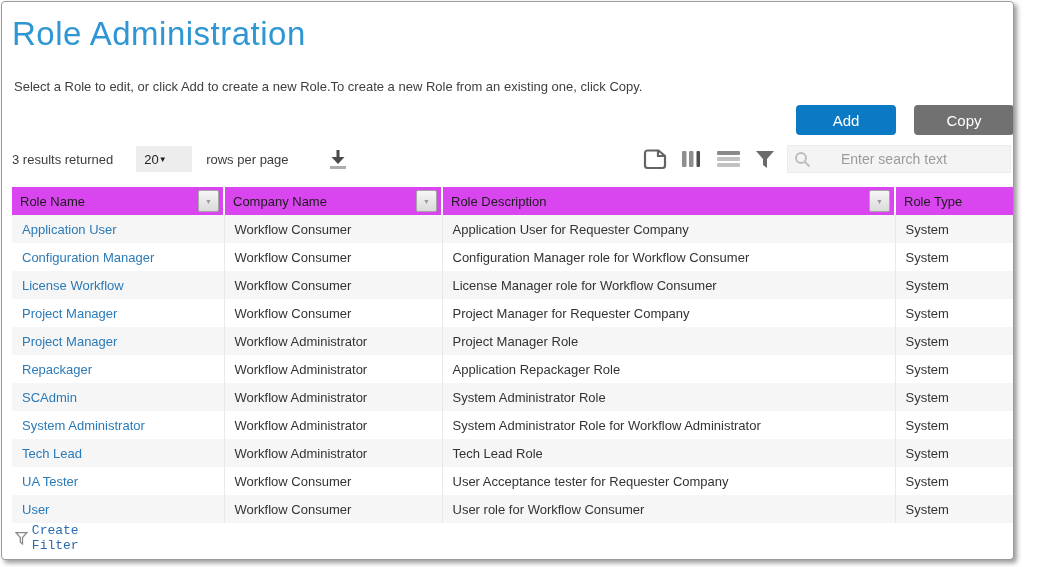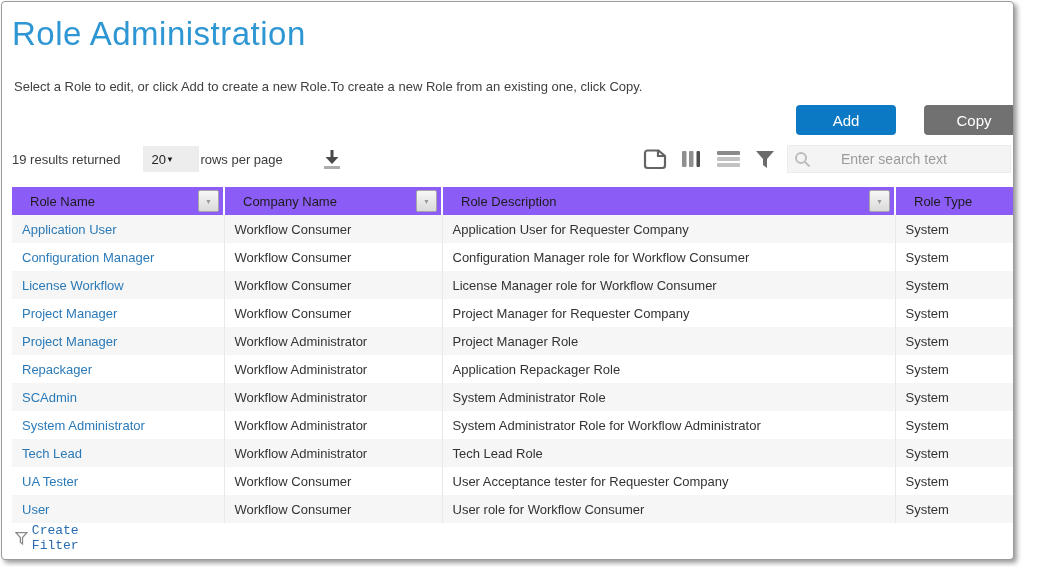--- a/index.html
+++ b/index.html
@@ -15,61 +15,61 @@
 
   .page-title {
     position:absolute; left:10px; top:13px;
     font-size:33px; font-weight:300; letter-spacing:0.5px; color:#2e96d3;
   }
   .page-subtitle {
     position:absolute; left:12px; top:77px;
     font-size:13px; color:#404040;
   }
 
-  .actions { position:absolute; top:103px; left:794px; display:flex; gap:28px; }
+  .actions { position:absolute; top:103px; left:794px; display:flex; gap:18px; }
   .btn {
     width:100px; height:30px; border:none; border-radius:4px;
     font-family:"Liberation Sans", sans-serif; font-size:15px; color:#fff; cursor:pointer;
   }
   .btn-add  { background:#0c79c4; }
   .btn-copy { background:#717171; }
 
   .toolbar {
     position:absolute; top:142px; left:10px; width:1026px; height:30px;
     display:flex; align-items:center; font-size:13px; color:#3c3c3c;
   }
   .results-text { white-space:nowrap; }
   .rows-select {
     margin-left:23px; width:56px; height:26px; background:#ededed;
     display:flex; align-items:center; justify-content:flex-start;
     padding:0 8px; cursor:pointer; color:#222;
   }
   .rows-select .caret { font-size:8px; color:#1a1a1a; }
-  .rows-label { margin-left:1px; white-space:nowrap; }
+  .rows-label { margin-left:14px; white-space:nowrap; }
   .icon-btn { display:inline-flex; align-items:center; justify-content:center; cursor:pointer; background:none; border:none; padding:0; }
   .dl-icon { margin-left:37px; }
   .tb-spacer { flex:1; }
   .grid-icons { display:flex; align-items:center; gap:14px; margin-right:12px; }
   .search-box {
     width:224px; height:28px; background:#f4f4f4; border:1px solid #ececec;
     display:flex; align-items:center; padding:0 6px; margin-right:27px;gap:24px;
   }
   .search-box svg { flex:0 0 auto; margin-right:6px; }
   .search-box input {
     flex:1; border:none; background:transparent; outline:none;
     font-family:"Liberation Sans", sans-serif; font-size:14px; color:#333; min-width:0;
   }
   .search-box input::placeholder { color:#9b9b9b; }
 
   .grid-wrap { position:absolute; top:185px; left:10px; width:1034px; }
   table { border-collapse:collapse; table-layout:fixed; width:1034px; font-size:13px; }
   th.col0 { width:212px; } th.col1 { width:218px; } th.col2 { width:453px; } th.col3 { width:151px;margin-left:12px; }
   thead th {
-    background:#8b5cf6; height:28px; text-align:left; font-weight:400; color:#1c1c1c;
-    padding:0 28px 0 18px; position:relative; border-right:2px solid #fff;
+    background:#d946ef; height:28px; text-align:left; font-weight:400; color:#1c1c1c;
+    padding:0 28px 0 8px; position:relative; border-right:2px solid #fff;
     white-space:nowrap; overflow:hidden;
   }
   thead th:last-child { border-right:none; }
   .hdr-btn {
     position:absolute; right:4px; top:3px; width:21px; height:22px;
     background:linear-gradient(#f7f7f7,#dadada); border:1px solid #a6a6a6; border-radius:2px;
     display:flex; align-items:center; justify-content:center; cursor:pointer; padding:0;
   }
   .hdr-caret { font-size:7px; color:#9a9a9a; line-height:1; }
   tbody td {
@@ -95,21 +95,21 @@
 
   <div class="page-title">Role Administration</div>
   <div class="page-subtitle">Select a Role to edit, or click Add to create a new Role.To create a new Role from an existing one, click Copy.</div>
 
   <div class="actions">
     <button class="btn btn-add">Add</button>
     <button class="btn btn-copy">Copy</button>
   </div>
 
   <div class="toolbar">
-    <span class="results-text">19 results returned</span>
+    <span class="results-text">3 results returned</span>
 
     <div class="rows-select">
       <span>20</span>
       <span class="caret">▼</span>
     </div>
 
     <span class="rows-label">rows per page</span>
 
     <button class="icon-btn dl-icon">
       <svg width="24" height="23" viewBox="0 0 24 23">

